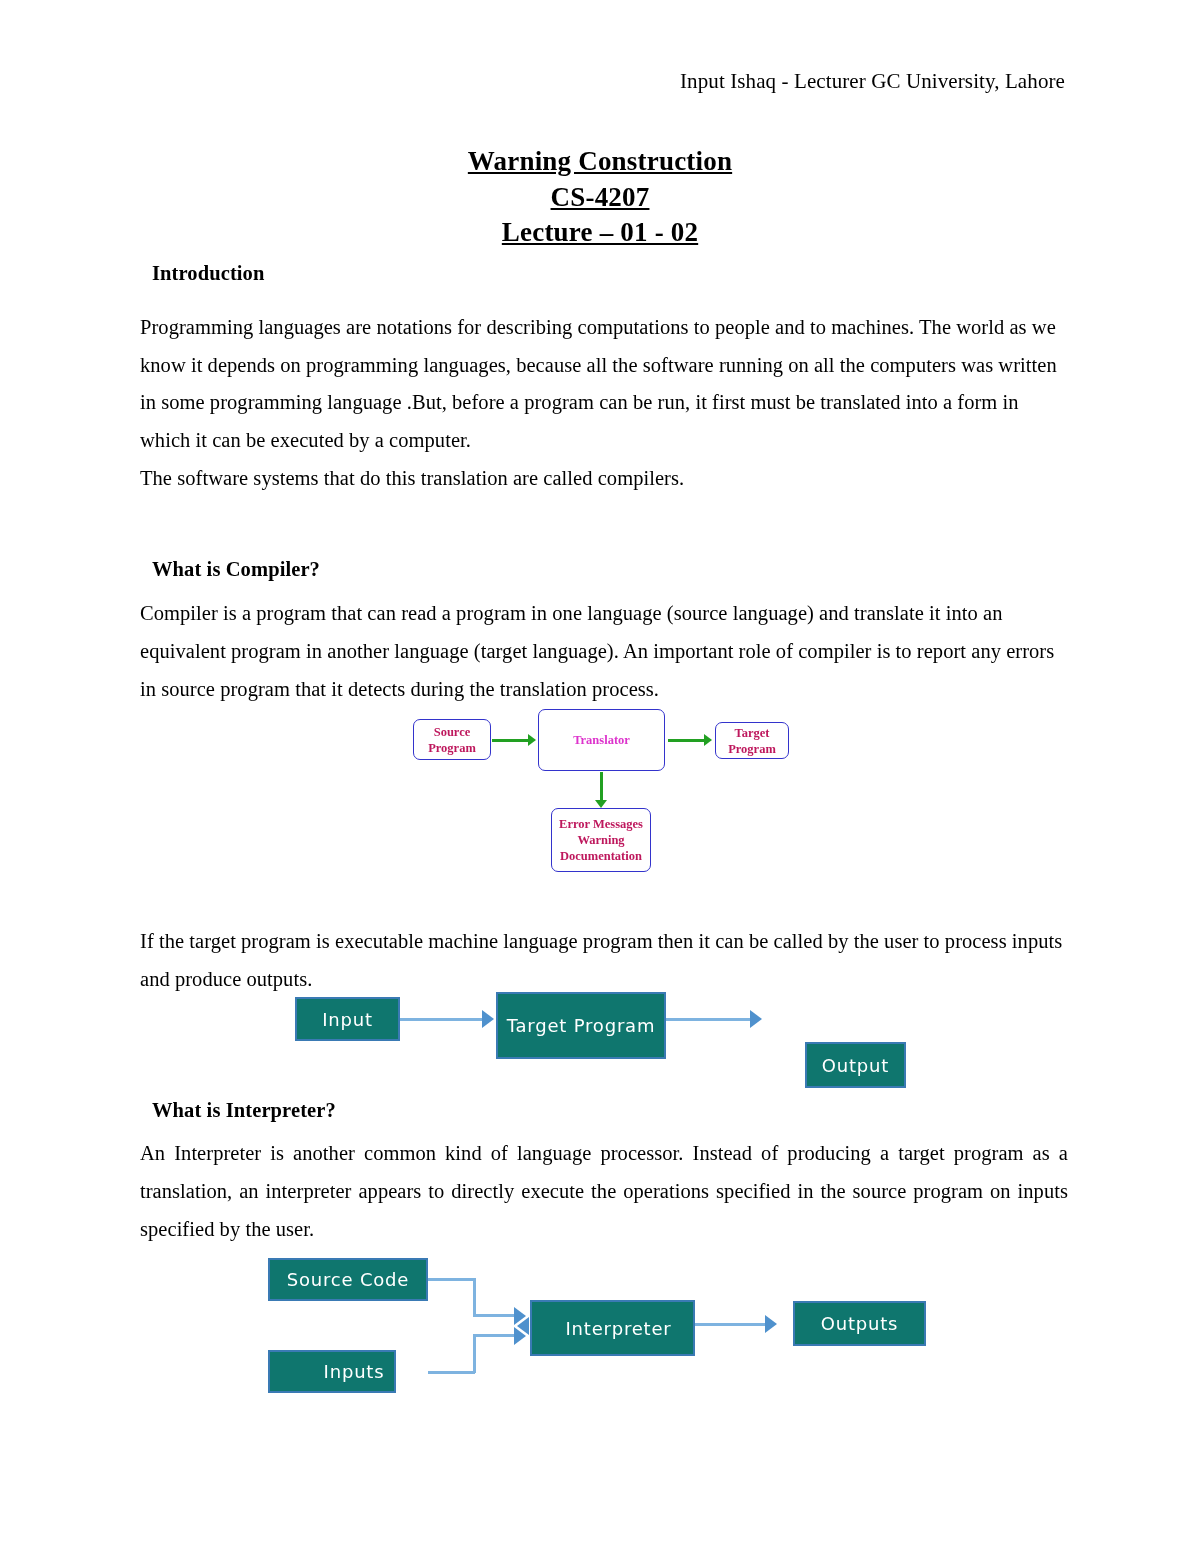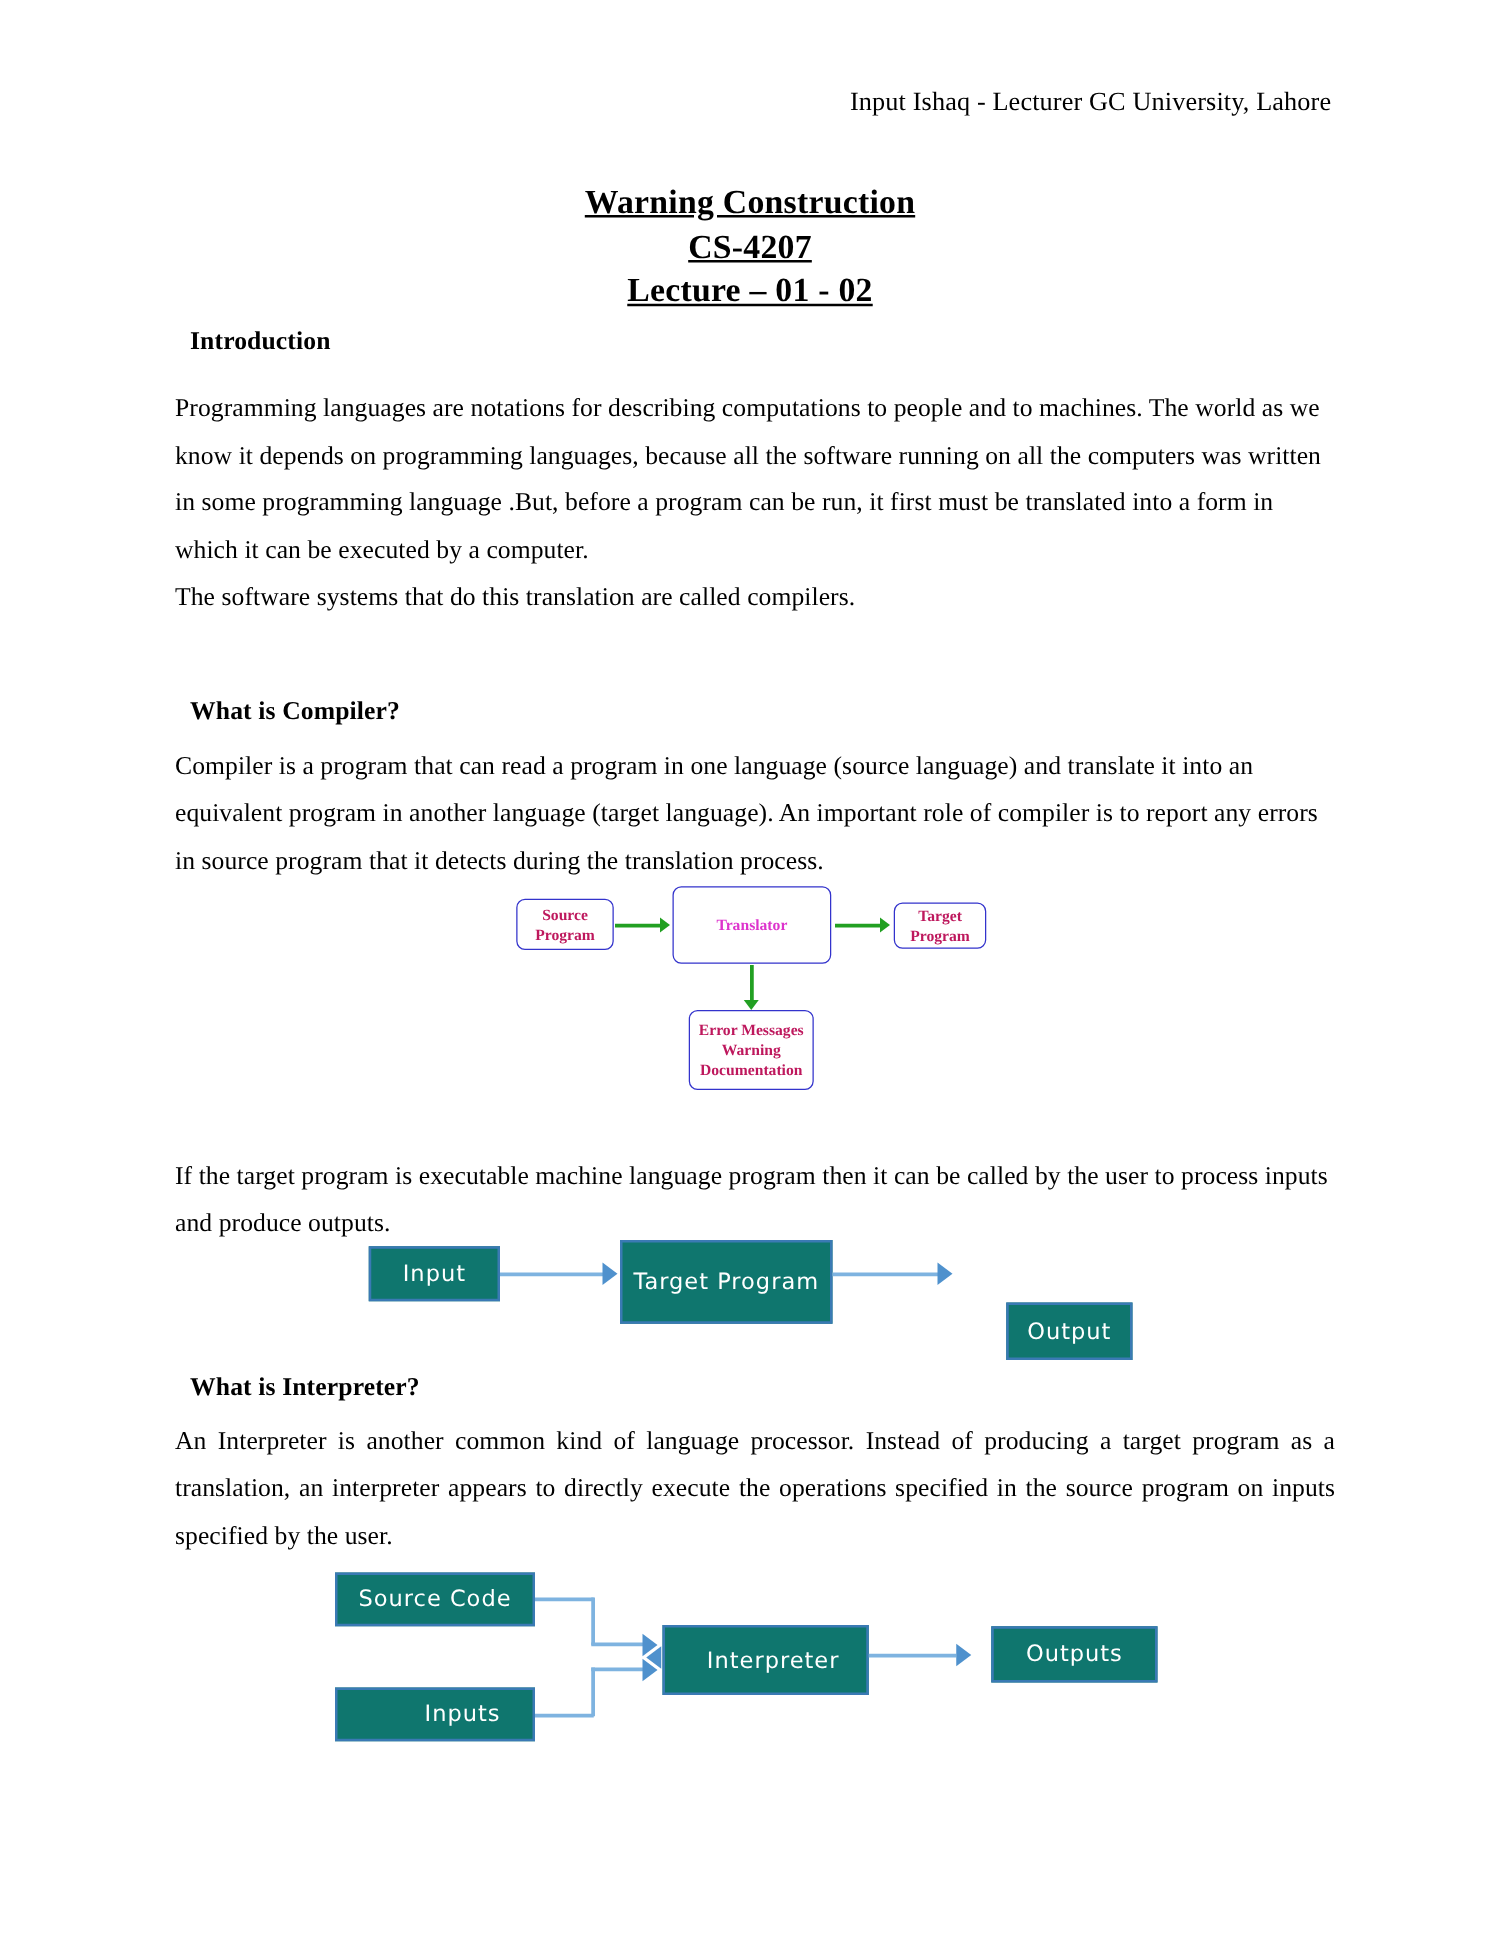--- a/index.html
+++ b/index.html
@@ -135,21 +135,21 @@
   #d2-input  { left: 295px; top: 997px;  width: 105px; height: 44px; }
   #d2-target { left: 496px; top: 992px;  width: 170px; height: 67px; }
   #d2-output { left: 765px; top: 1042px;  width: 101px; height: 46px; margin-left: 40px; }
   #d2-l1 { left: 400px; top: 1018px; width: 84px; height: 3px; }
   #d2-l2 { left: 666px; top: 1018px; width: 86px; height: 3px; }
   #d2-h1 { left: 482px; top: 1010px; }
   #d2-h2 { left: 750px; top: 1010px; }
 
   
   #d3-source { left: 268px; top: 1258px; width: 160px; height: 43px; }
-  #d3-inputs { left: 268px; top: 1350px; width: 160px; height: 43px; padding-left: 44px; }
+  #d3-inputs { left: 268px; top: 1350px; width: 128px; height: 43px; padding-left: 44px; }
   #d3-interp { left: 530px; top: 1300px; width: 165px; height: 56px; padding-left: 12px; }
   #d3-outputs{ left: 793px; top: 1301px; width: 133px; height: 45px; }
 
   
   #d3-l1 { left: 428px; top: 1278px; width: 47px; height: 2.5px; }   
   #d3-l2 { left: 473px; top: 1278px; width: 2.5px; height: 38px; }   
   #d3-l3 { left: 473px; top: 1314px; width: 43px; height: 2.5px; }   
   #d3-h1 { left: 514px; top: 1307px; }
 
   

